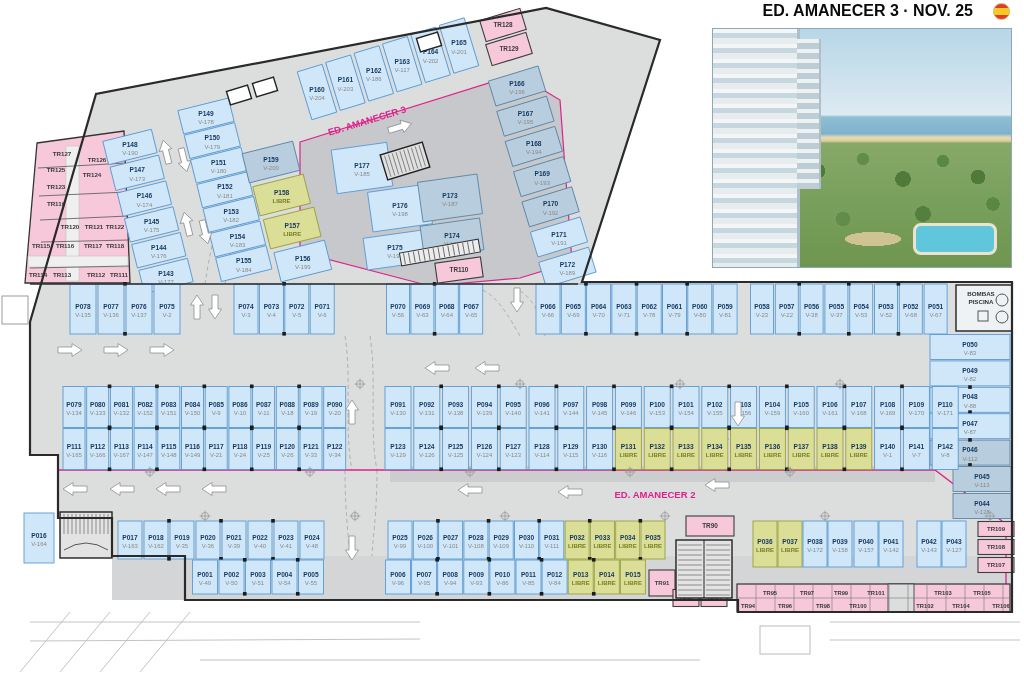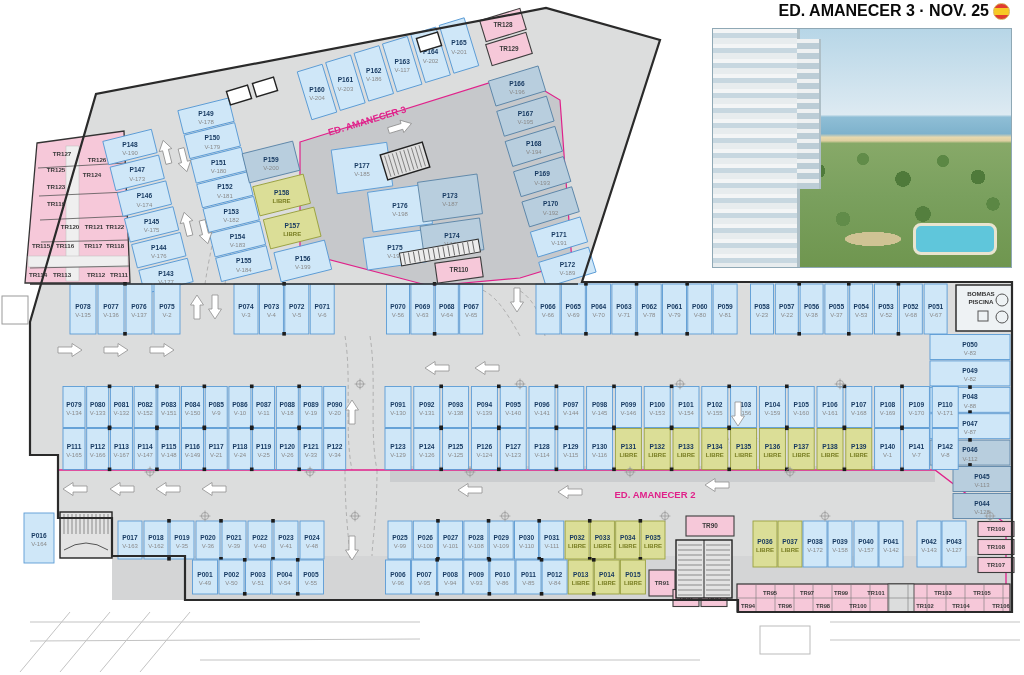--- a/index.html
+++ b/index.html
@@ -1,19 +1,19 @@
 <!DOCTYPE html>
 <html><head>
 <meta charset="utf-8">
 <style>
   html,body{margin:0;padding:0;background:#fff;}
   .stage{position:relative;width:1024px;height:675px;background:#ffffff;overflow:hidden;
          font-family:"Liberation Sans",sans-serif;}
   #plan-svg{position:absolute;left:0;top:0;}
-  .titlebar{position:absolute;top:2px;right:14px;display:flex;align-items:center;gap:4px;z-index:5;}
+  .titlebar{position:absolute;top:2px;right:14px;display:flex;align-items:center;gap:20px;z-index:5;}
   .titlebar .t{font-size:16px;font-weight:bold;color:#0a0a0a;letter-spacing:0px;}
   .flag{width:15px;height:15px;border-radius:50%;border:1px solid #d7b35a;
         background:linear-gradient(180deg,#e03b2f 0 30%,#f7c924 30% 72%,#e03b2f 72% 100%);}
   
   .photo{position:absolute;left:712px;top:28px;width:298px;height:238px;border:1px solid #8fa8b5;
          overflow:hidden;z-index:4;background:#cfe2ec;}
   .photo .sky{position:absolute;inset:0;
       background:linear-gradient(180deg,#b7d6e7 0%,#ddeaf2 36%,#8fbed6 37%,#7eb2cc 44%,
                  #e8d9ae 45.5%,#dfd0a2 47%,#87a968 48%,#7aa05e 70%,#6f964f 100%);}
   .photo .trees{position:absolute;inset:0;background-image:

